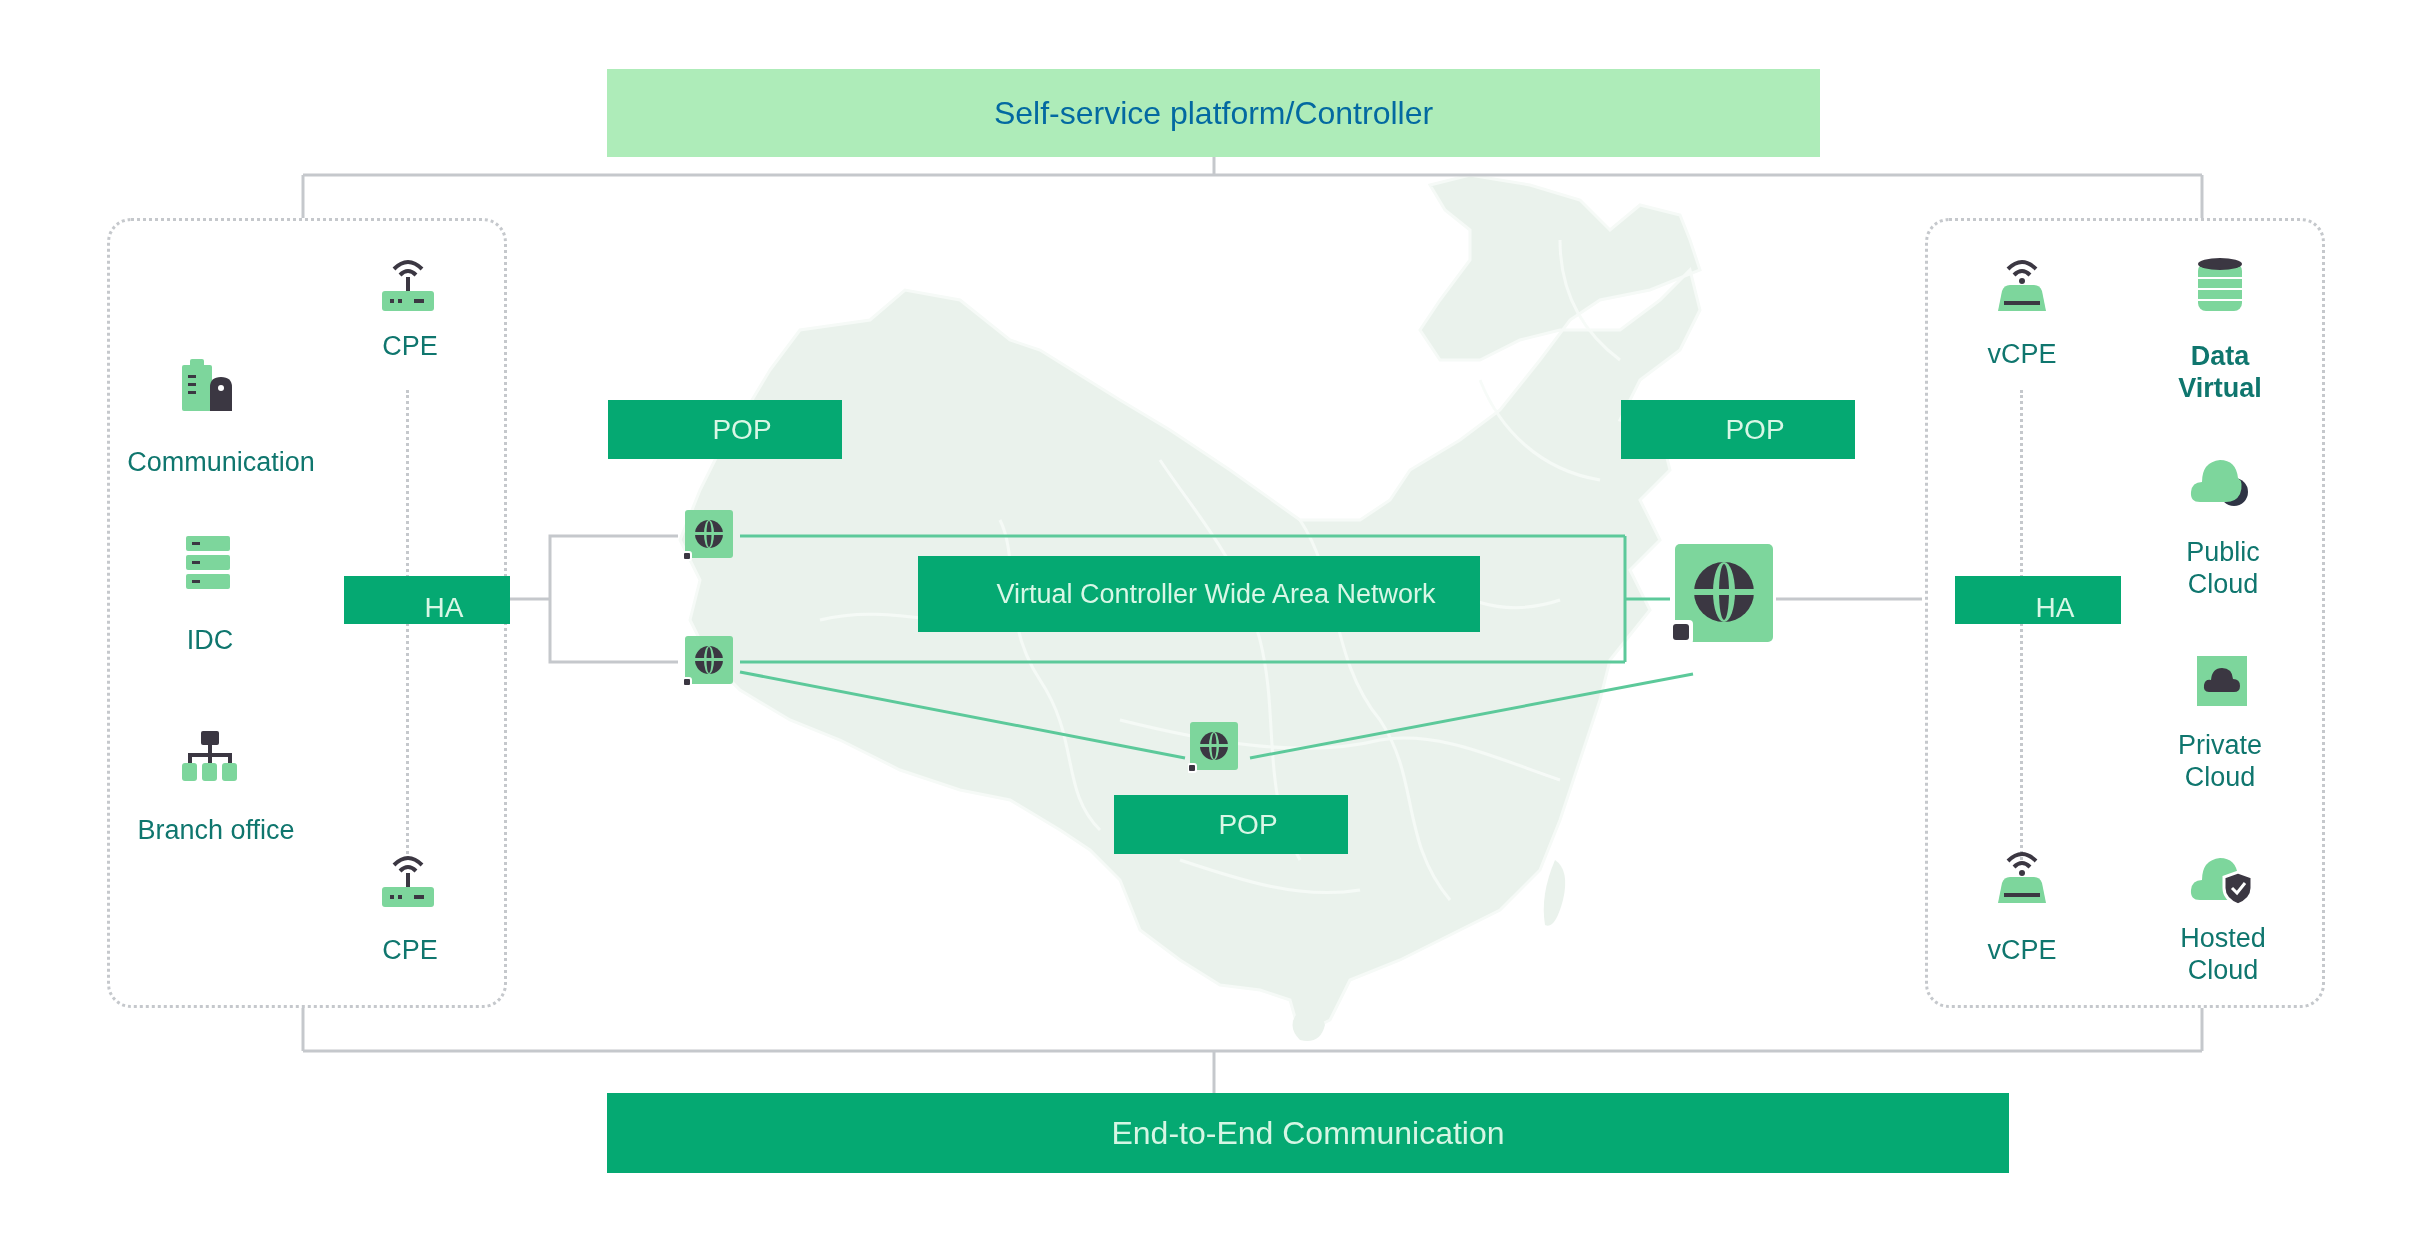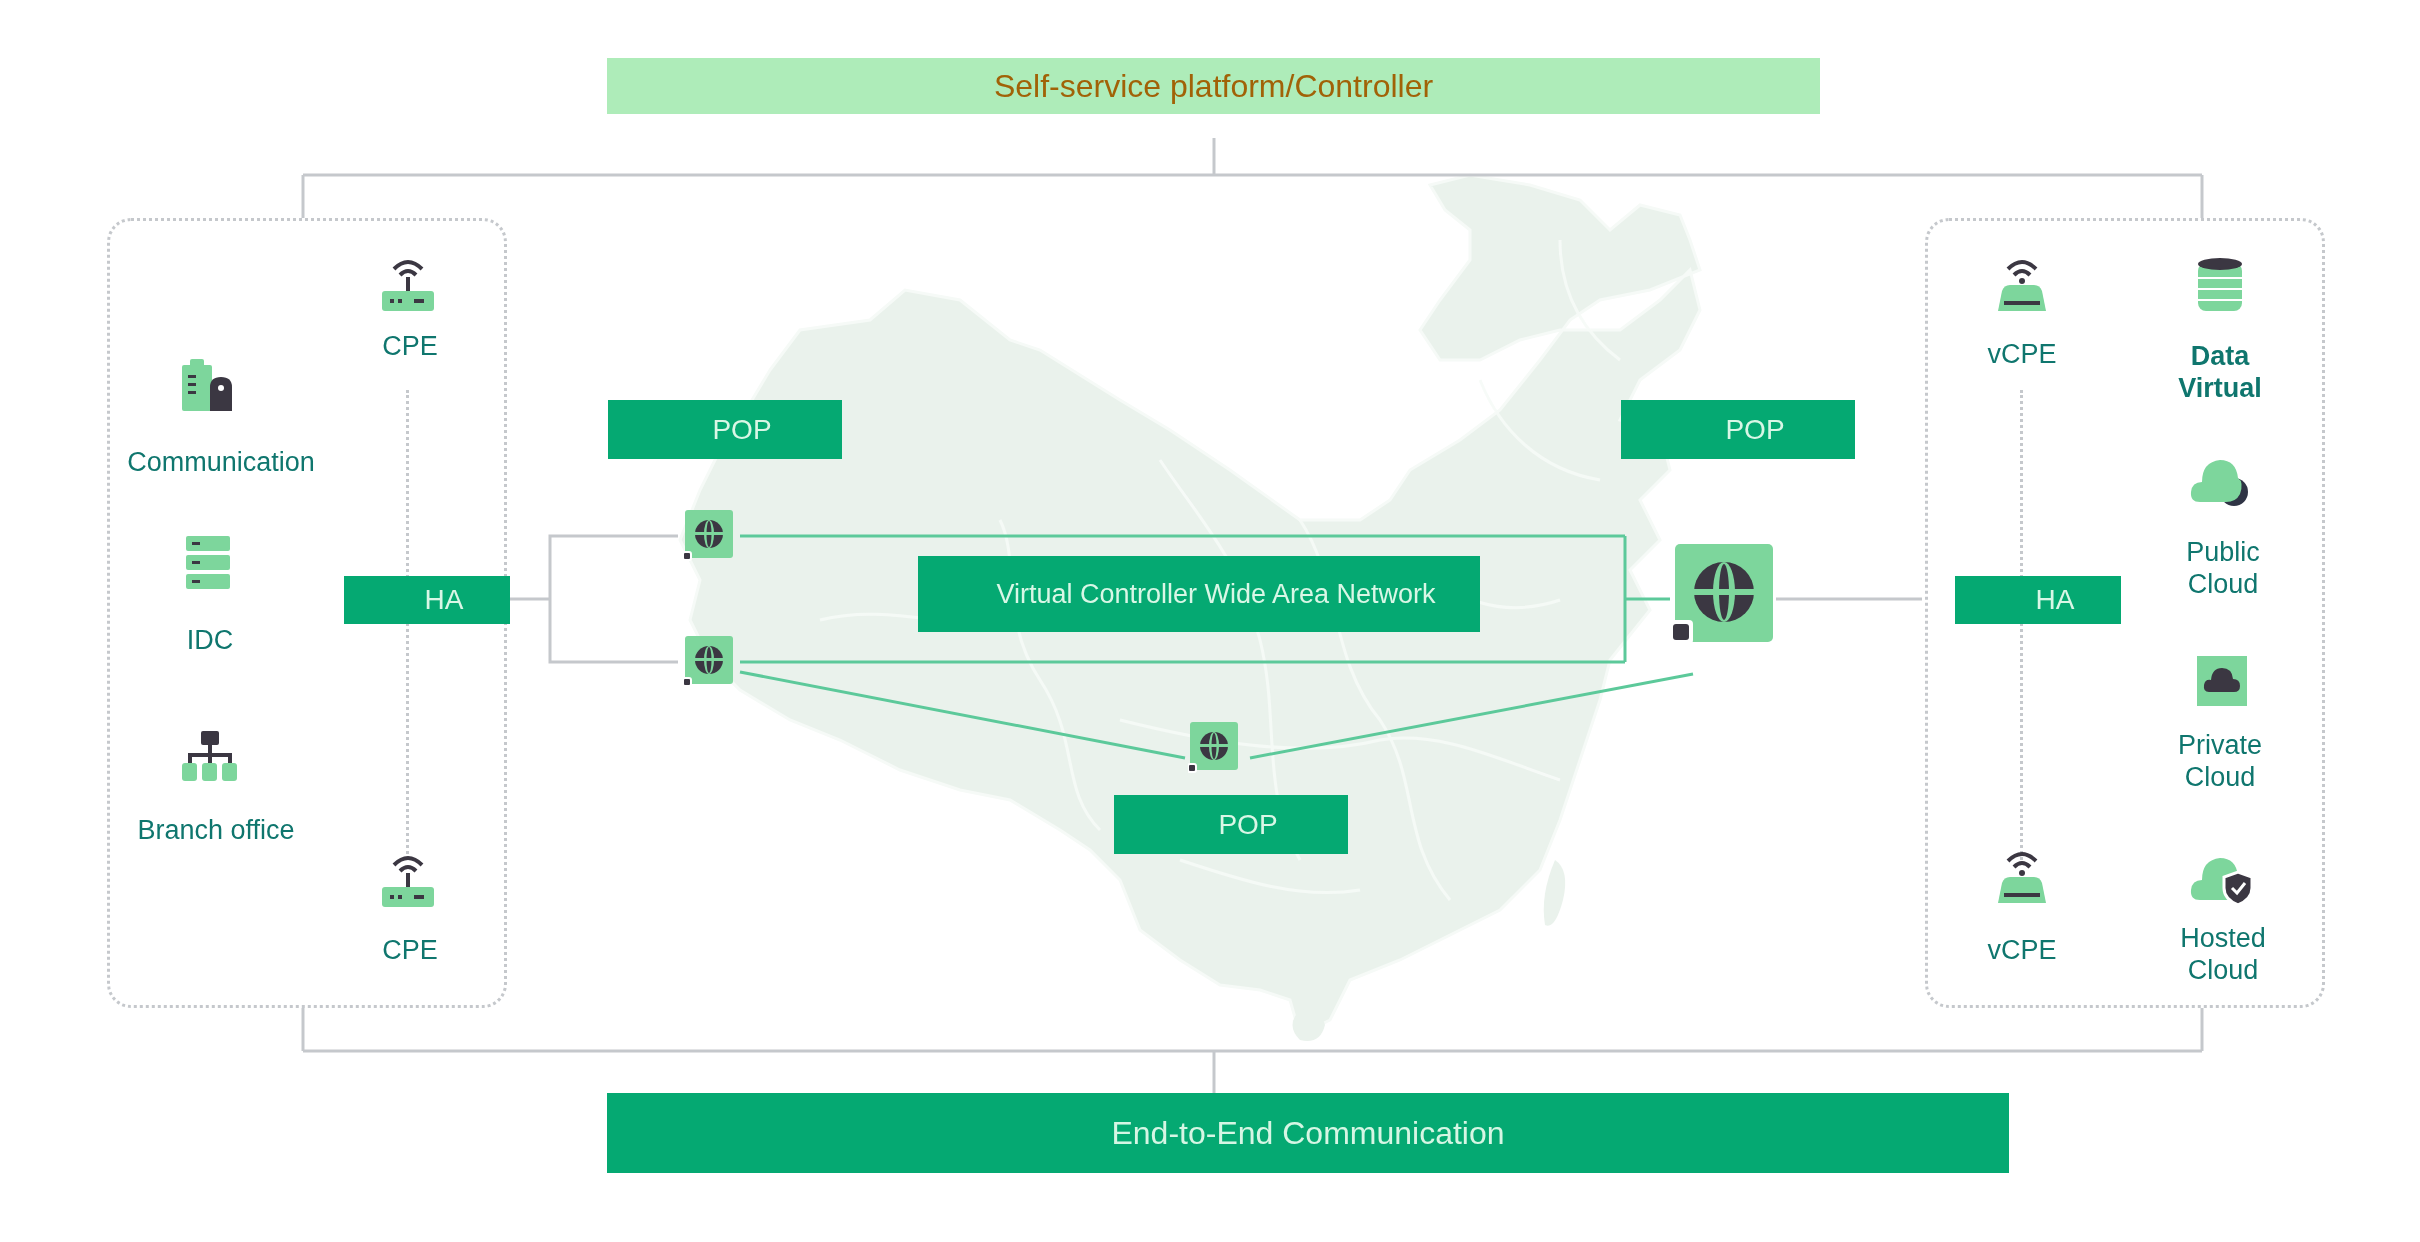--- a/index.html
+++ b/index.html
@@ -1,25 +1,25 @@
 <!DOCTYPE html>
 <html><head>
 <meta charset="utf-8">
 <style>
   html, body { margin: 0; padding: 0; background: #ffffff; }
   body { width: 2420px; height: 1242px; position: relative; overflow: hidden;
          font-family: "Liberation Sans", "DejaVu Sans", sans-serif; }
   .abs { position: absolute; }
   .map { position: absolute; left: 0; top: 0; width: 2420px; height: 1242px; }
   .bar { position: absolute; display: flex; align-items: center; justify-content: center; }
-  .bar-top { left: 607px; top: 58px; width: 1213px; height: 56px; background: #aeecb9; color: #a16207; font-size: 32px; }
+  .bar-top { left: 607px; top: 69px; width: 1213px; height: 88px; background: #aeecb9; color: #0369a1; font-size: 32px; }
   .bar-bottom { left: 607px; top: 1093px; width: 1402px; height: 80px; background: #05a972; color: #d6f6e4; font-size: 32px; }
   .green-box { position: absolute; background: #05a972; color: #d9f7e6; display: flex; align-items: center; justify-content: center; padding-left: 34px; }
   .pop { width: 200px; height: 59px; font-size: 28px; }
-  .ha { width: 132px; height: 48px; font-size: 28px; }
+  .ha { width: 132px; height: 48px; font-size: 28px; align-items: flex-end; }
   .viwan { left: 918px; top: 556px; width: 528px; height: 76px; font-size: 27px; }
   .dotbox { position: absolute; border: 3px dotted #c5c8cc; border-radius: 24px; box-sizing: border-box; }
   .label { position: absolute; color: #0f766e; font-size: 27px; text-align: center; line-height: 32px; transform: translateX(-50%); white-space: nowrap; }
   .icon { position: absolute; }
   .globe { position: absolute; }
 </style>
 </head>
 <body>
 
 <svg class="map" viewBox="0 0 2420 1242" xmlns="http://www.w3.org/2000/svg">

